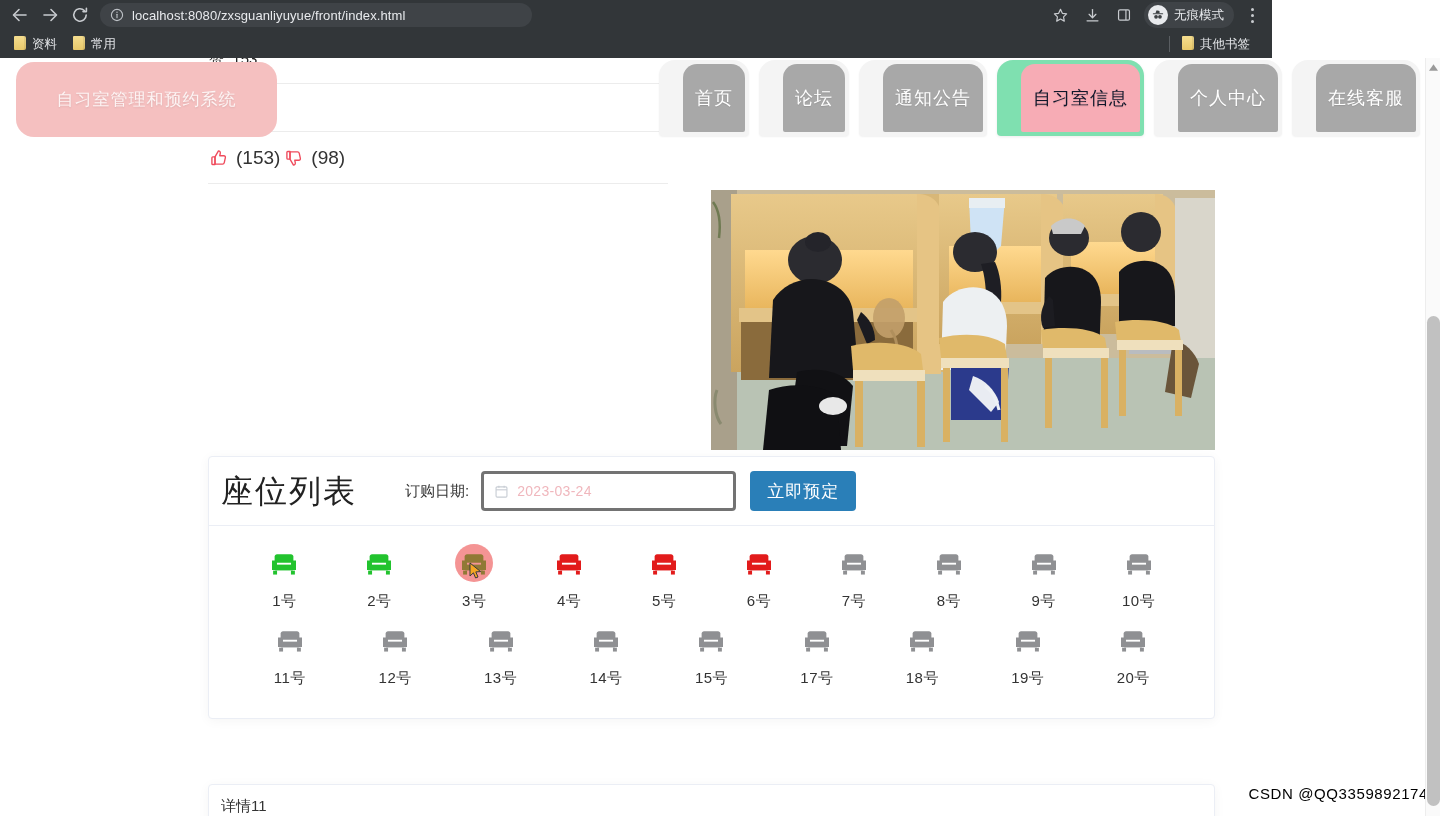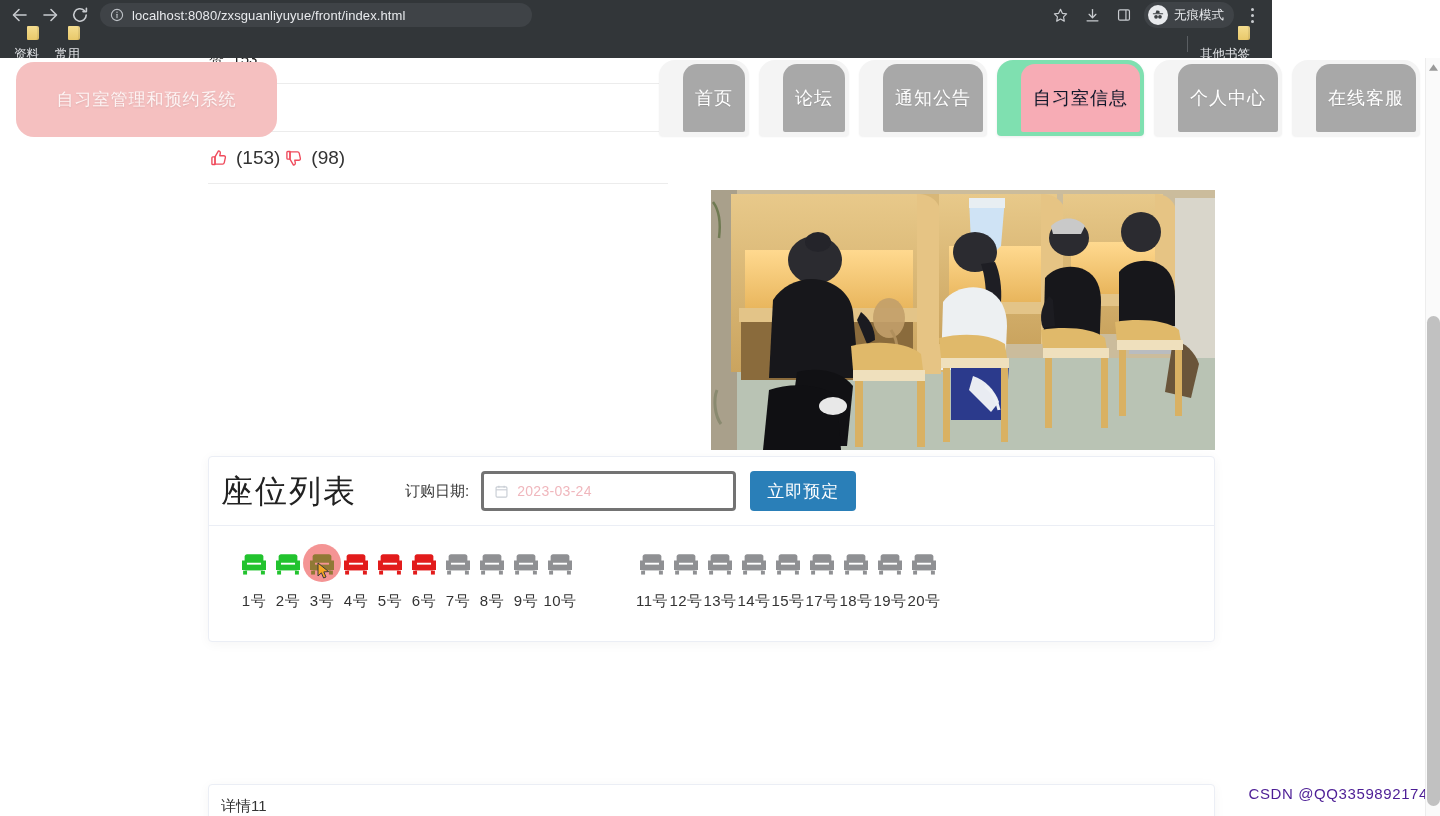--- a/index.html
+++ b/index.html
@@ -112,26 +112,25 @@
   .bookmarks-bar {
     height: 28px;
     background: #323639;
     display: flex;
     align-items: center;
     padding: 0 10px;
     position: relative;
   }
   .bm-item {
     display: flex;
-    align-items: flex-end;
+    align-items: flex-start;
     gap: 6px;
     padding: 2px 8px 2px 4px;
     border-radius: 4px;
     margin-right: 4px;
-    flex-direction: column;
   }
   .bm-folder {
     width: 12px; height: 14px;
     background: linear-gradient(#f5dd8f, #e8c86a);
     border-radius: 1px 2px 2px 1px;
     flex: 0 0 auto;
     box-shadow: inset -2px 0 0 rgba(0,0,0,0.07);
   }
   .bm-label {
     font-size: 12.5px;
@@ -347,21 +346,21 @@
     padding: 0 17px;
     font-size: 17px;
     letter-spacing: 1px;
     font-family: inherit;
     cursor: pointer;
   }
 
   .seat-grid {
     padding: 14px 0 26px 0;
     display: flex;
-    flex-direction: row;
+    flex-direction: column;
     gap: 2px;
   }
   .seat-row {
     display: flex;
     padding: 0 28px;
   }
   .seat {
     flex: 1 1 0;
     display: flex;
     flex-direction: column;
@@ -443,21 +442,21 @@
     background: #c1c1c1;
     border-radius: 7px;
   }
 
   
   .watermark {
     position: absolute;
     right: 12px;
     bottom: 14px;
     font-size: 15px;
-    color: #4c1d95;
+    color: #000000;
     letter-spacing: 0.6px;
     z-index: 45;
     white-space: nowrap;
   }
 </style>
 </head>
 <body>
 
 <div class="browser-chrome">
 

